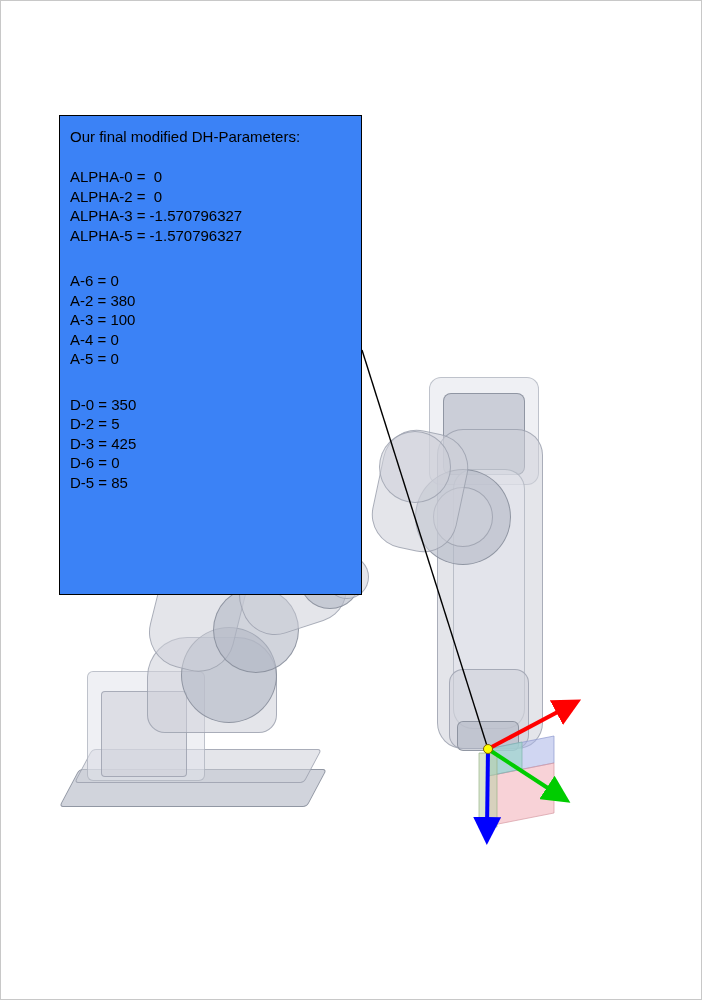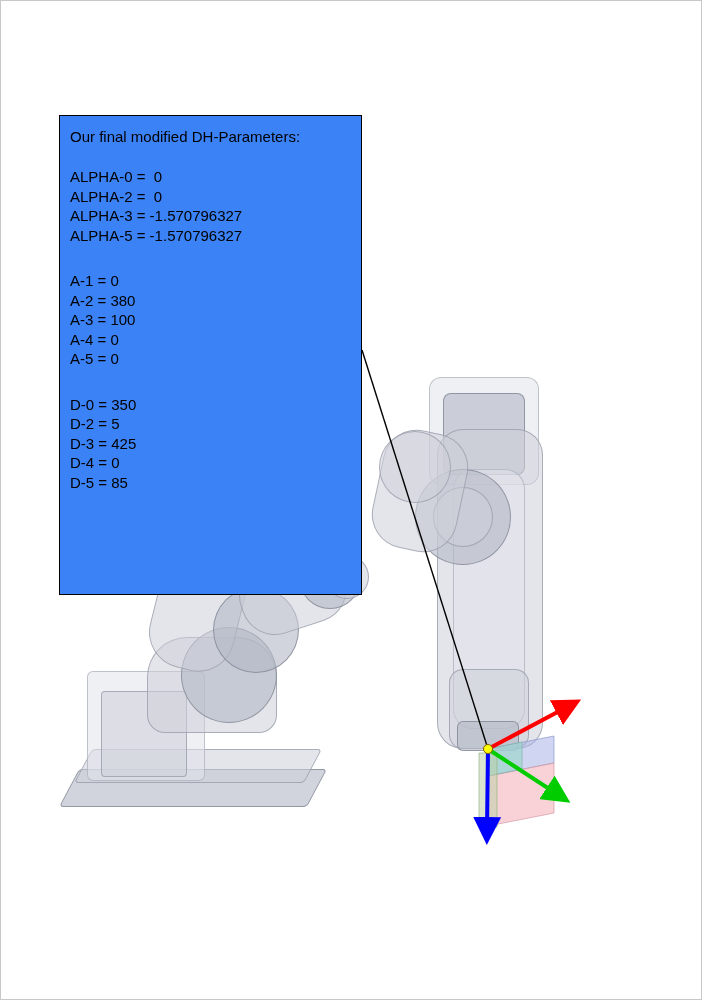--- a/index.html
+++ b/index.html
@@ -160,29 +160,29 @@
     <div class="title">Our final modified DH-Parameters:</div>
 
     <div class="group">
       <div class="line">ALPHA-0 =  0</div>
       <div class="line">ALPHA-2 =  0</div>
       <div class="line">ALPHA-3 = -1.570796327</div>
       <div class="line">ALPHA-5 = -1.570796327</div>
     </div>
 
     <div class="group">
-      <div class="line">A-1 = 0</div>
+      <div class="line">A-6 = 0</div>
       <div class="line">A-2 = 380</div>
       <div class="line">A-3 = 100</div>
       <div class="line">A-4 = 0</div>
       <div class="line">A-5 = 0</div>
     </div>
 
     <div class="group" style="margin-bottom:8px;">
       <div class="line">D-0 = 350</div>
       <div class="line">D-2 = 5</div>
       <div class="line">D-3 = 425</div>
-      <div class="line">D-4 = 0</div>
+      <div class="line">D-6 = 0</div>
       <div class="line">D-5 = 85</div>
     </div>
   </div>
 
 </div>
 
 </body></html>

